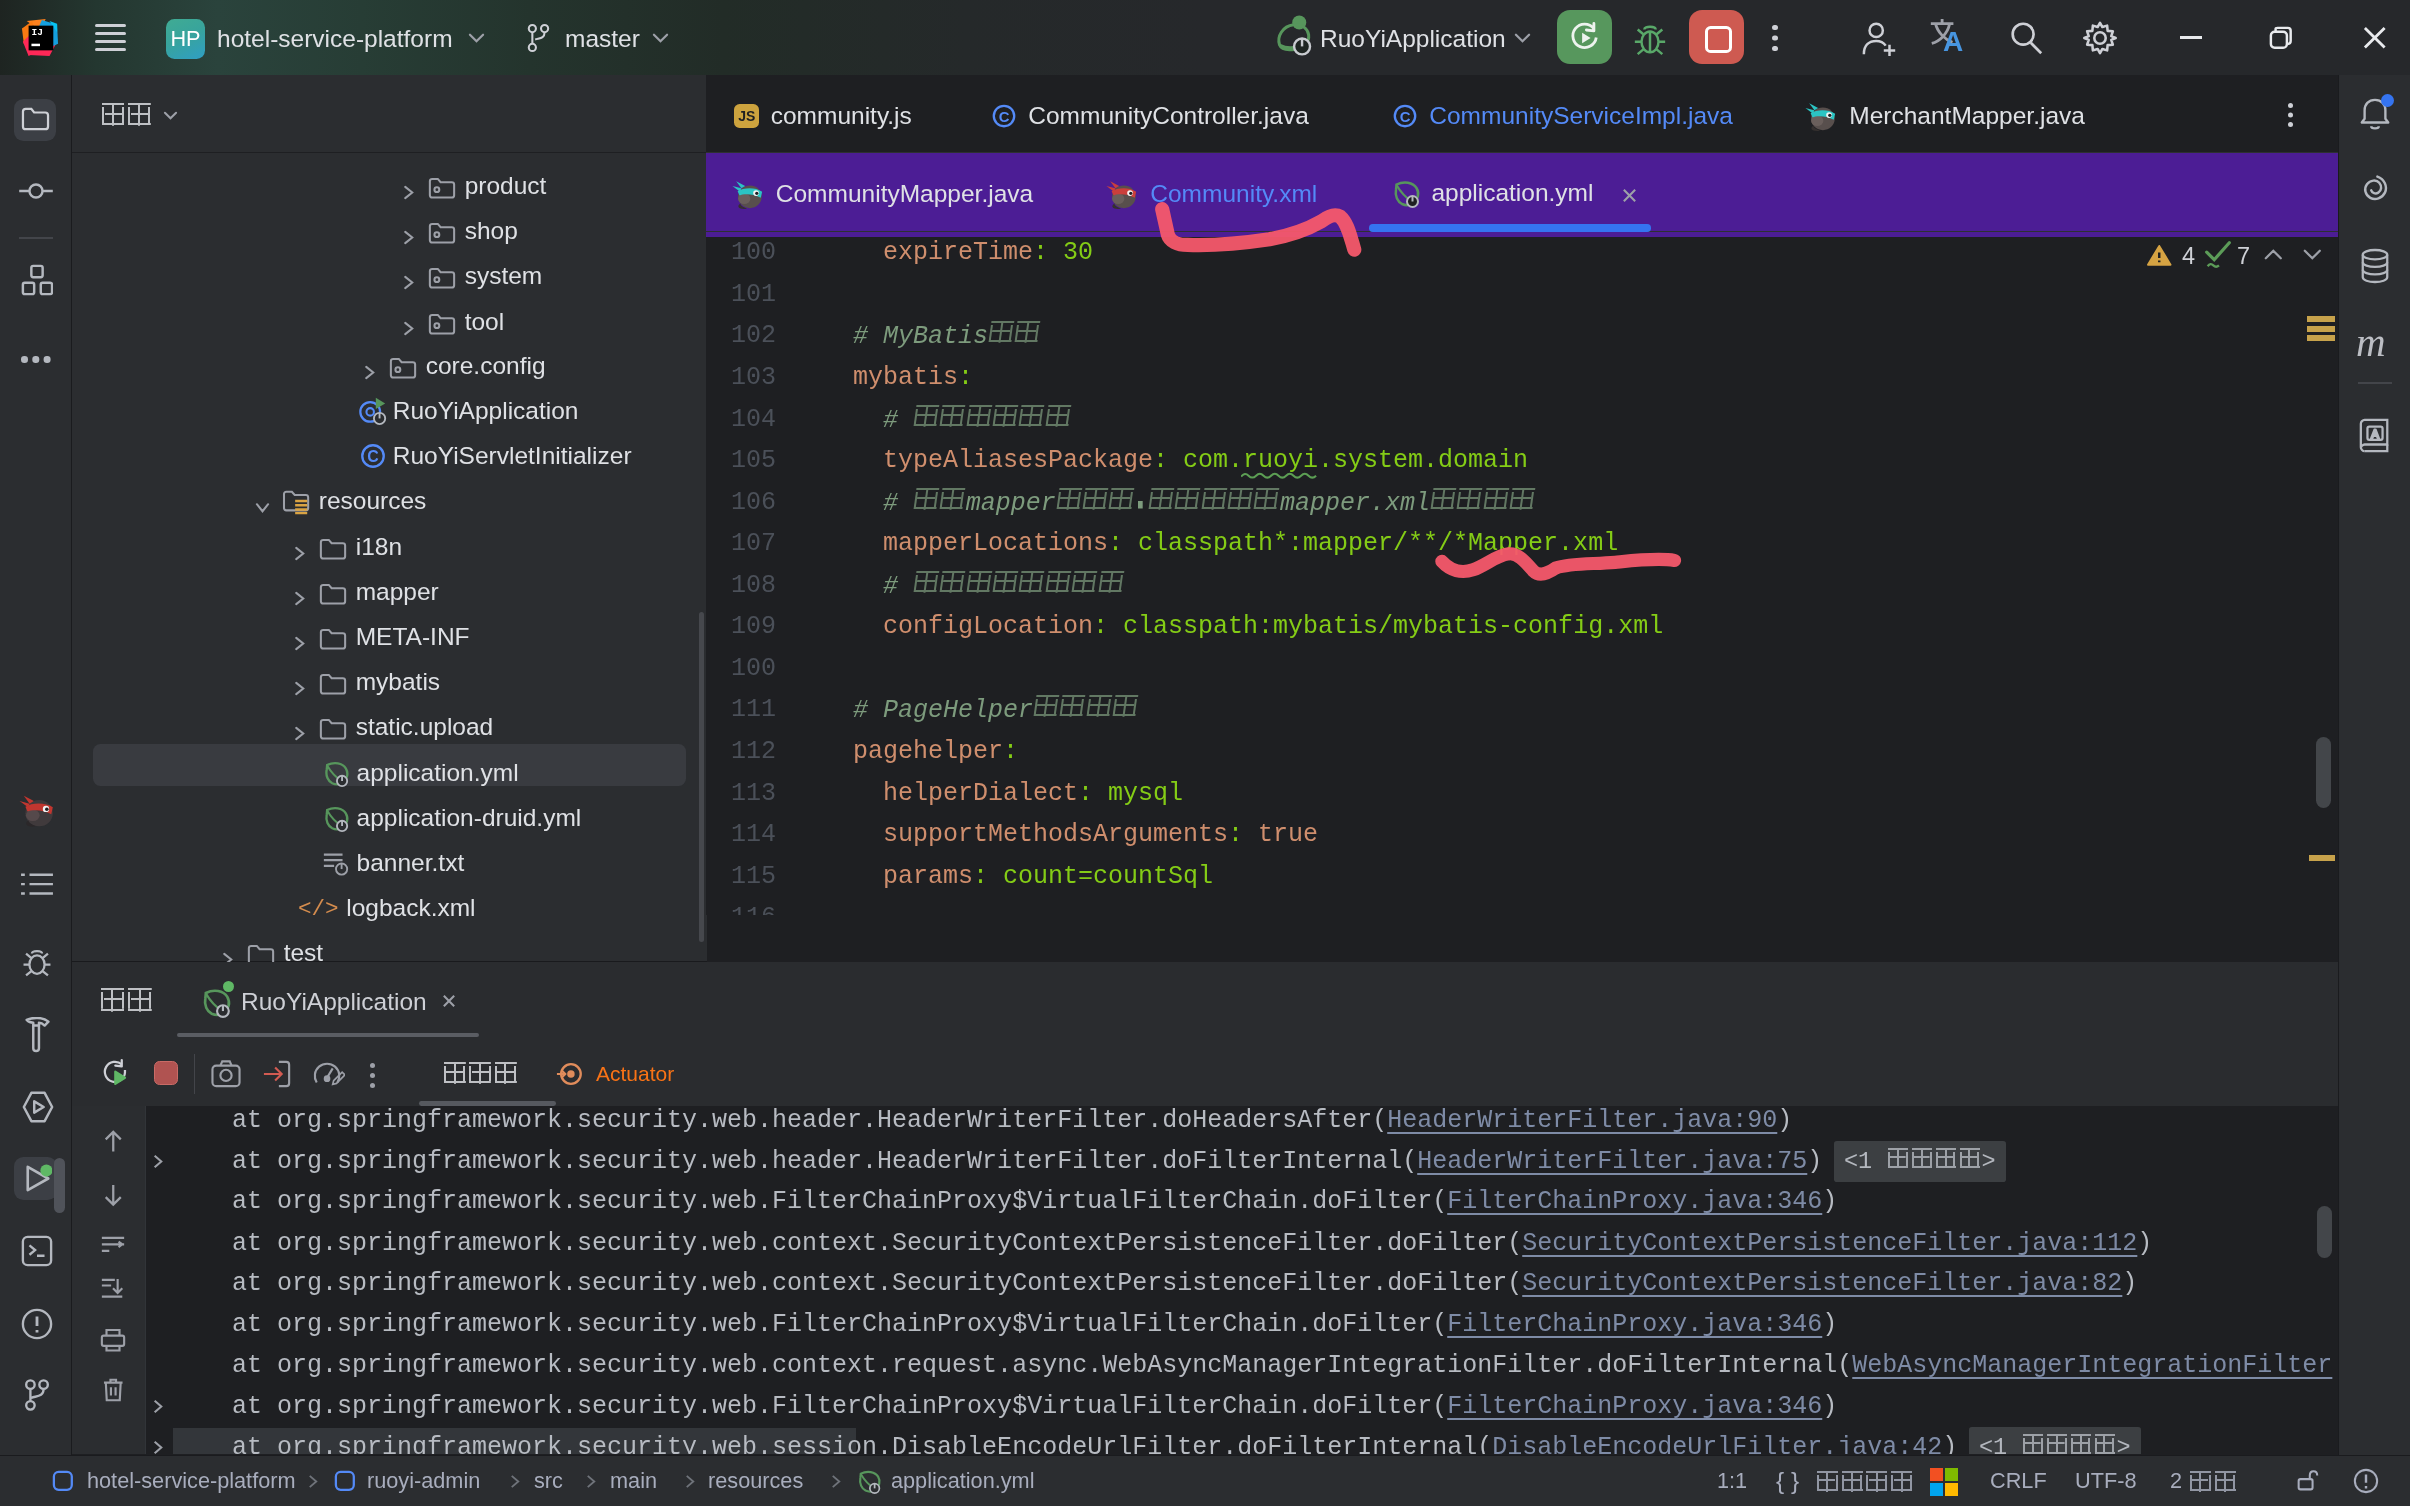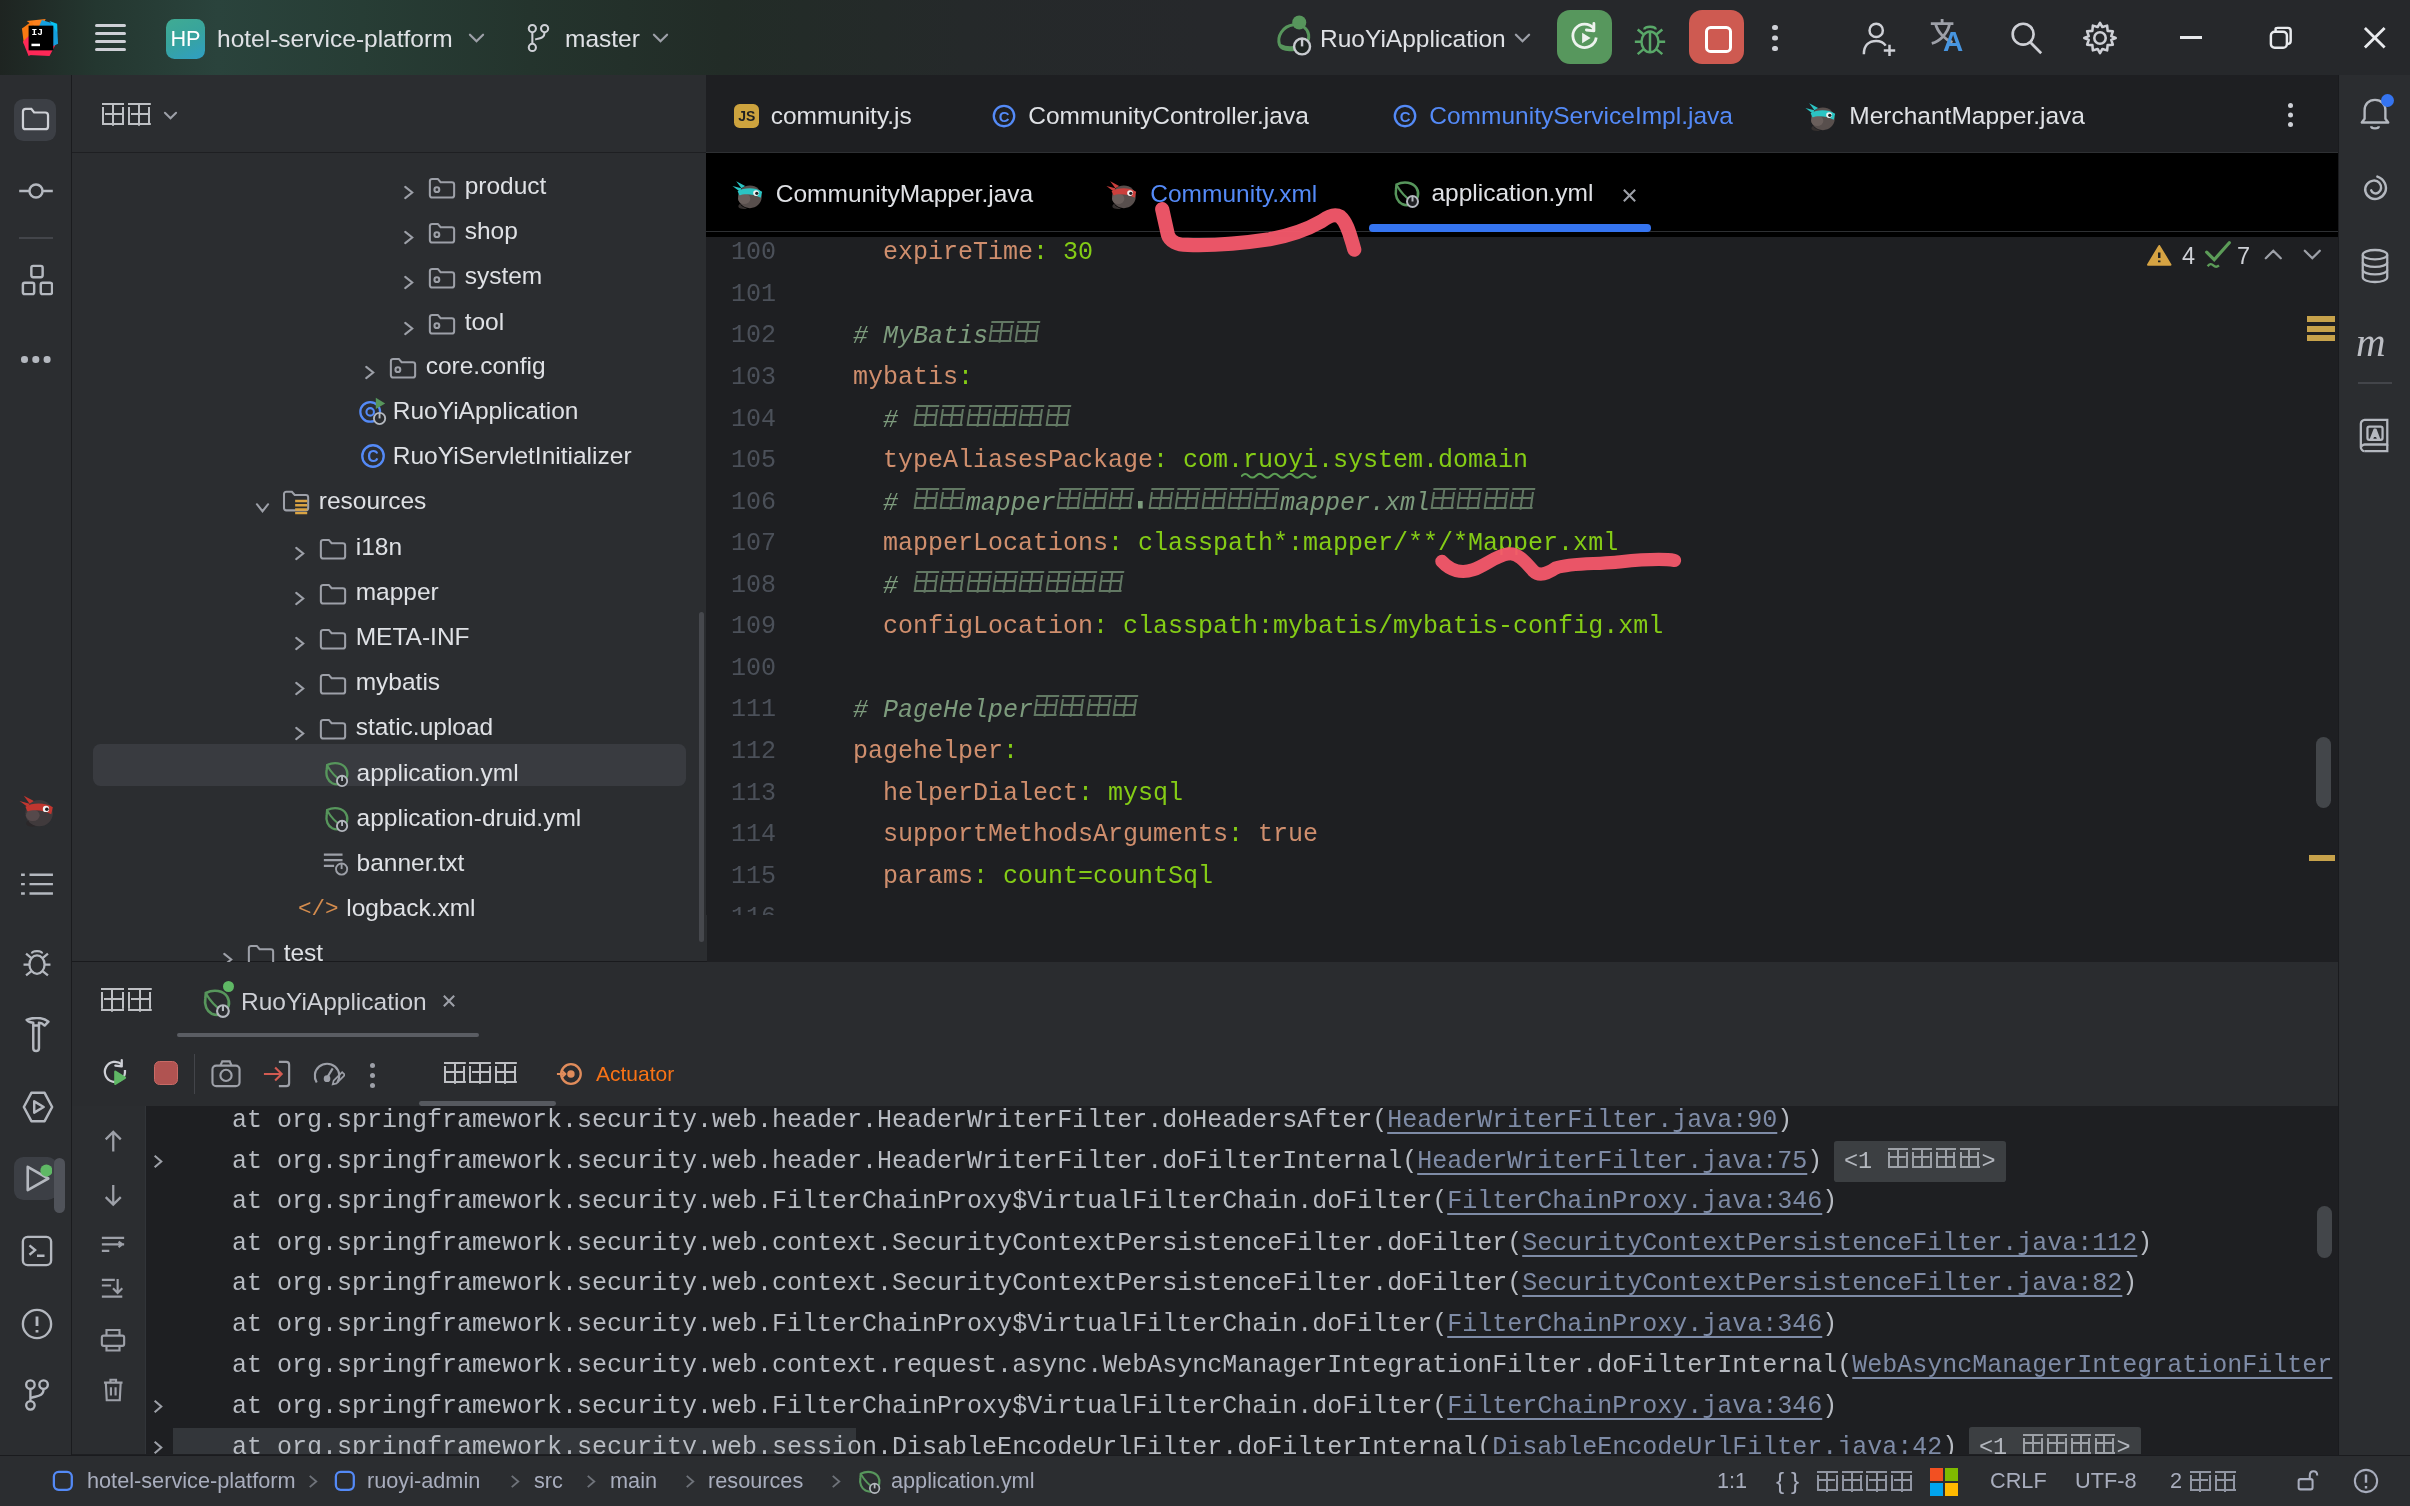--- a/index.html
+++ b/index.html
@@ -24,21 +24,21 @@
  background:linear-gradient(90deg,#1E2421 0%,#243730 4%,#2A433C 9%,#273D35 15%,#24342D 22%,#222C27 30%,#25292A 40%,#26282B 50%,#26282B 100%)}
 #title .txt{position:absolute;font-size:24.5px;color:#DFE1E5}
 
 #leftbar{position:absolute;left:0;top:75px;width:72px;height:1380px;background:#2B2D30;border-right:1.9px solid #1A1B1E;box-sizing:border-box}
 
 #project{position:absolute;left:72px;top:75px;width:635px;height:887px;background:#2B2D30;box-sizing:border-box;border-bottom:1.9px solid #191A1D}
 #project .hdr{position:absolute;left:0;top:0;width:100%;height:78px;border-bottom:1.4px solid #1E1F22;box-sizing:border-box}
 .trow{position:absolute;height:43px;display:flex;align-items:flex-end;font-size:24.5px;color:#DFE1E5;white-space:pre}
 
 #tabs1{position:absolute;left:706px;top:75px;width:1632px;height:78px;background:#1E1F22;border-bottom:1.4px solid #2E3033;box-sizing:border-box}
-#tabs2{position:absolute;left:706px;top:153px;width:1632px;height:84px;background:#000000;box-sizing:border-box}
+#tabs2{position:absolute;left:706px;top:153px;width:1632px;height:84px;background:#4c1d95;box-sizing:border-box}
 .tab{position:absolute;display:flex;align-items:center;font-size:24.5px;color:#DFE1E5;white-space:pre}
 .blue{color:#548AF7}
 
 #editor{position:absolute;left:706px;top:237px;width:1632px;height:678px;background:#1E1F22;overflow:hidden}
 .eline{position:absolute;left:147px;height:41px;display:flex;align-items:center}
 .lnum{position:absolute;left:0;width:70px;height:41px;display:flex;align-items:center;justify-content:flex-end;color:#4B5059}
 .key{color:#CF8E6D}
 .val{color:#84cc16}
 .cmt{color:#7D9B7D;font-style:italic}
 

